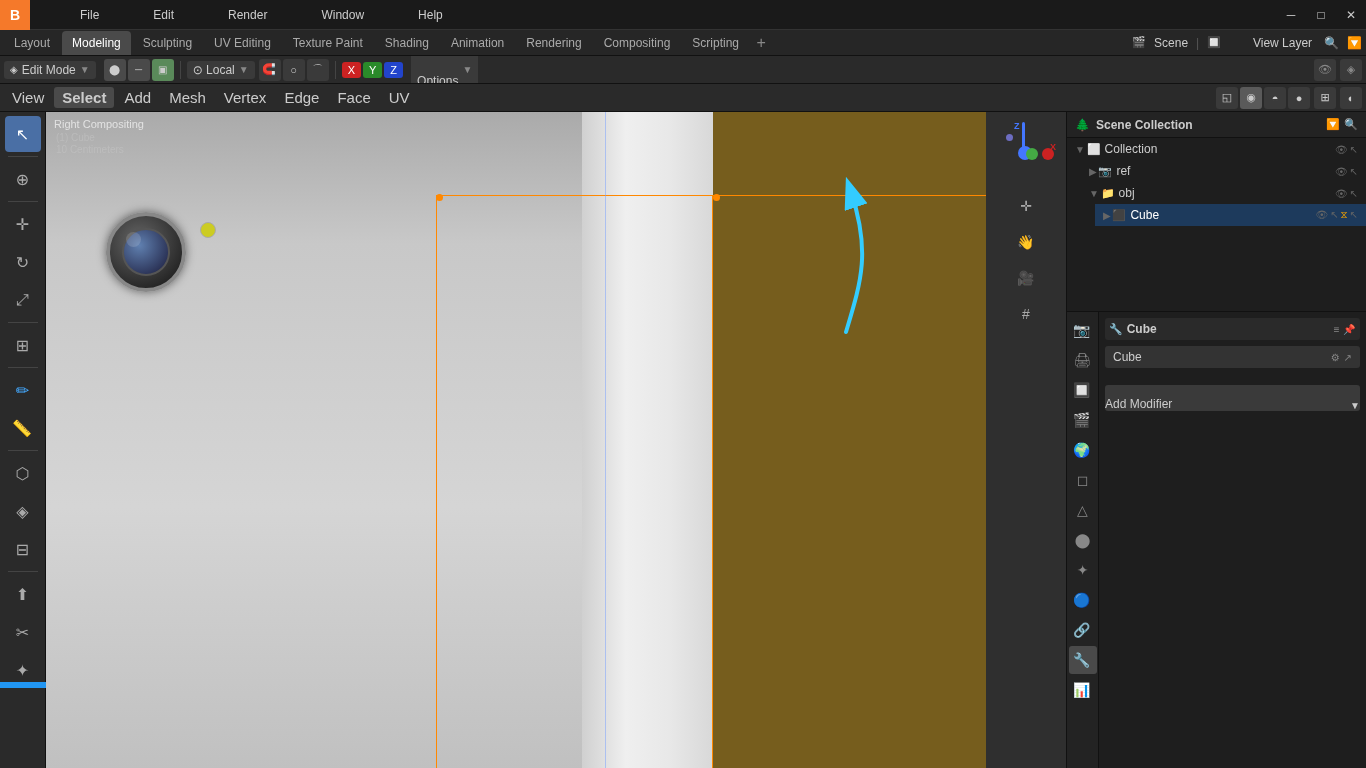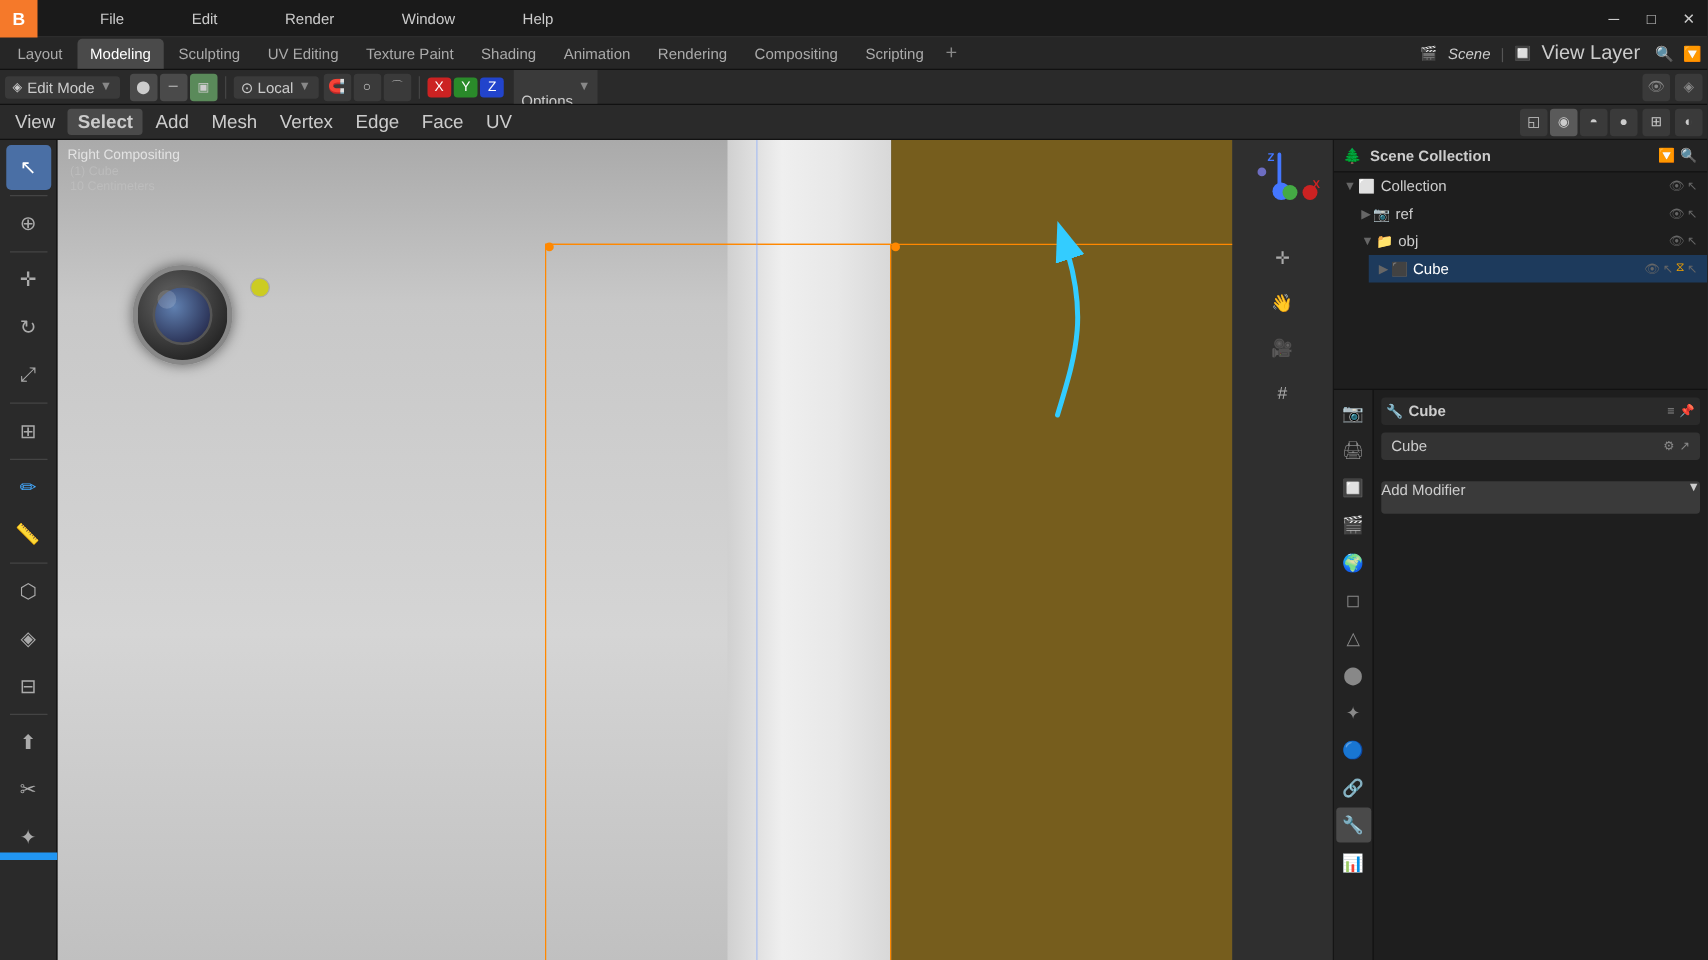--- a/index.html
+++ b/index.html
@@ -79,24 +79,24 @@
       width: 20px; height: 20px;
       display: flex; align-items: center; justify-content: center;
       color: #888; cursor: pointer;
       font-size: 16px;
     }
     .ws-right-controls {
       margin-left: auto;
       display: flex; align-items: center; gap: 4px;
     }
     .ws-right-controls .scene-label {
-      font-size: 12px; color: #ccc; font-style: italic;
+      font-size: 12px; color: #ccc;
     }
     .ws-right-controls .view-layer-label {
-      font-size: 16px; color: #ccc;
+      font-size: 12px; color: #ccc; margin-left: 24px;
     }
 
     
     #main-area {
       height: calc(768px - 30px - 26px - 28px - 26px);
       display: flex;
     }
 
     
     #left-toolbar {
@@ -222,21 +222,21 @@
     }
     .add-modifier-btn {
       width: 100%;
       height: 26px;
       background: #3a3a3a;
       border: none;
       border-radius: 3px;
       color: #ccc;
       font-size: 12px;
       cursor: pointer;
-      display: flex; align-items: flex-start; justify-content: center; margin-top: 17px;
+      display: flex; align-items: flex-end; justify-content: center; margin-top: 17px;
     }
 
     
     #toolbar-3d {
       height: 28px;
       background: #2a2a2a;
       display: flex;
       align-items: center;
       border-bottom: 1px solid #111;
       padding: 0 4px;

